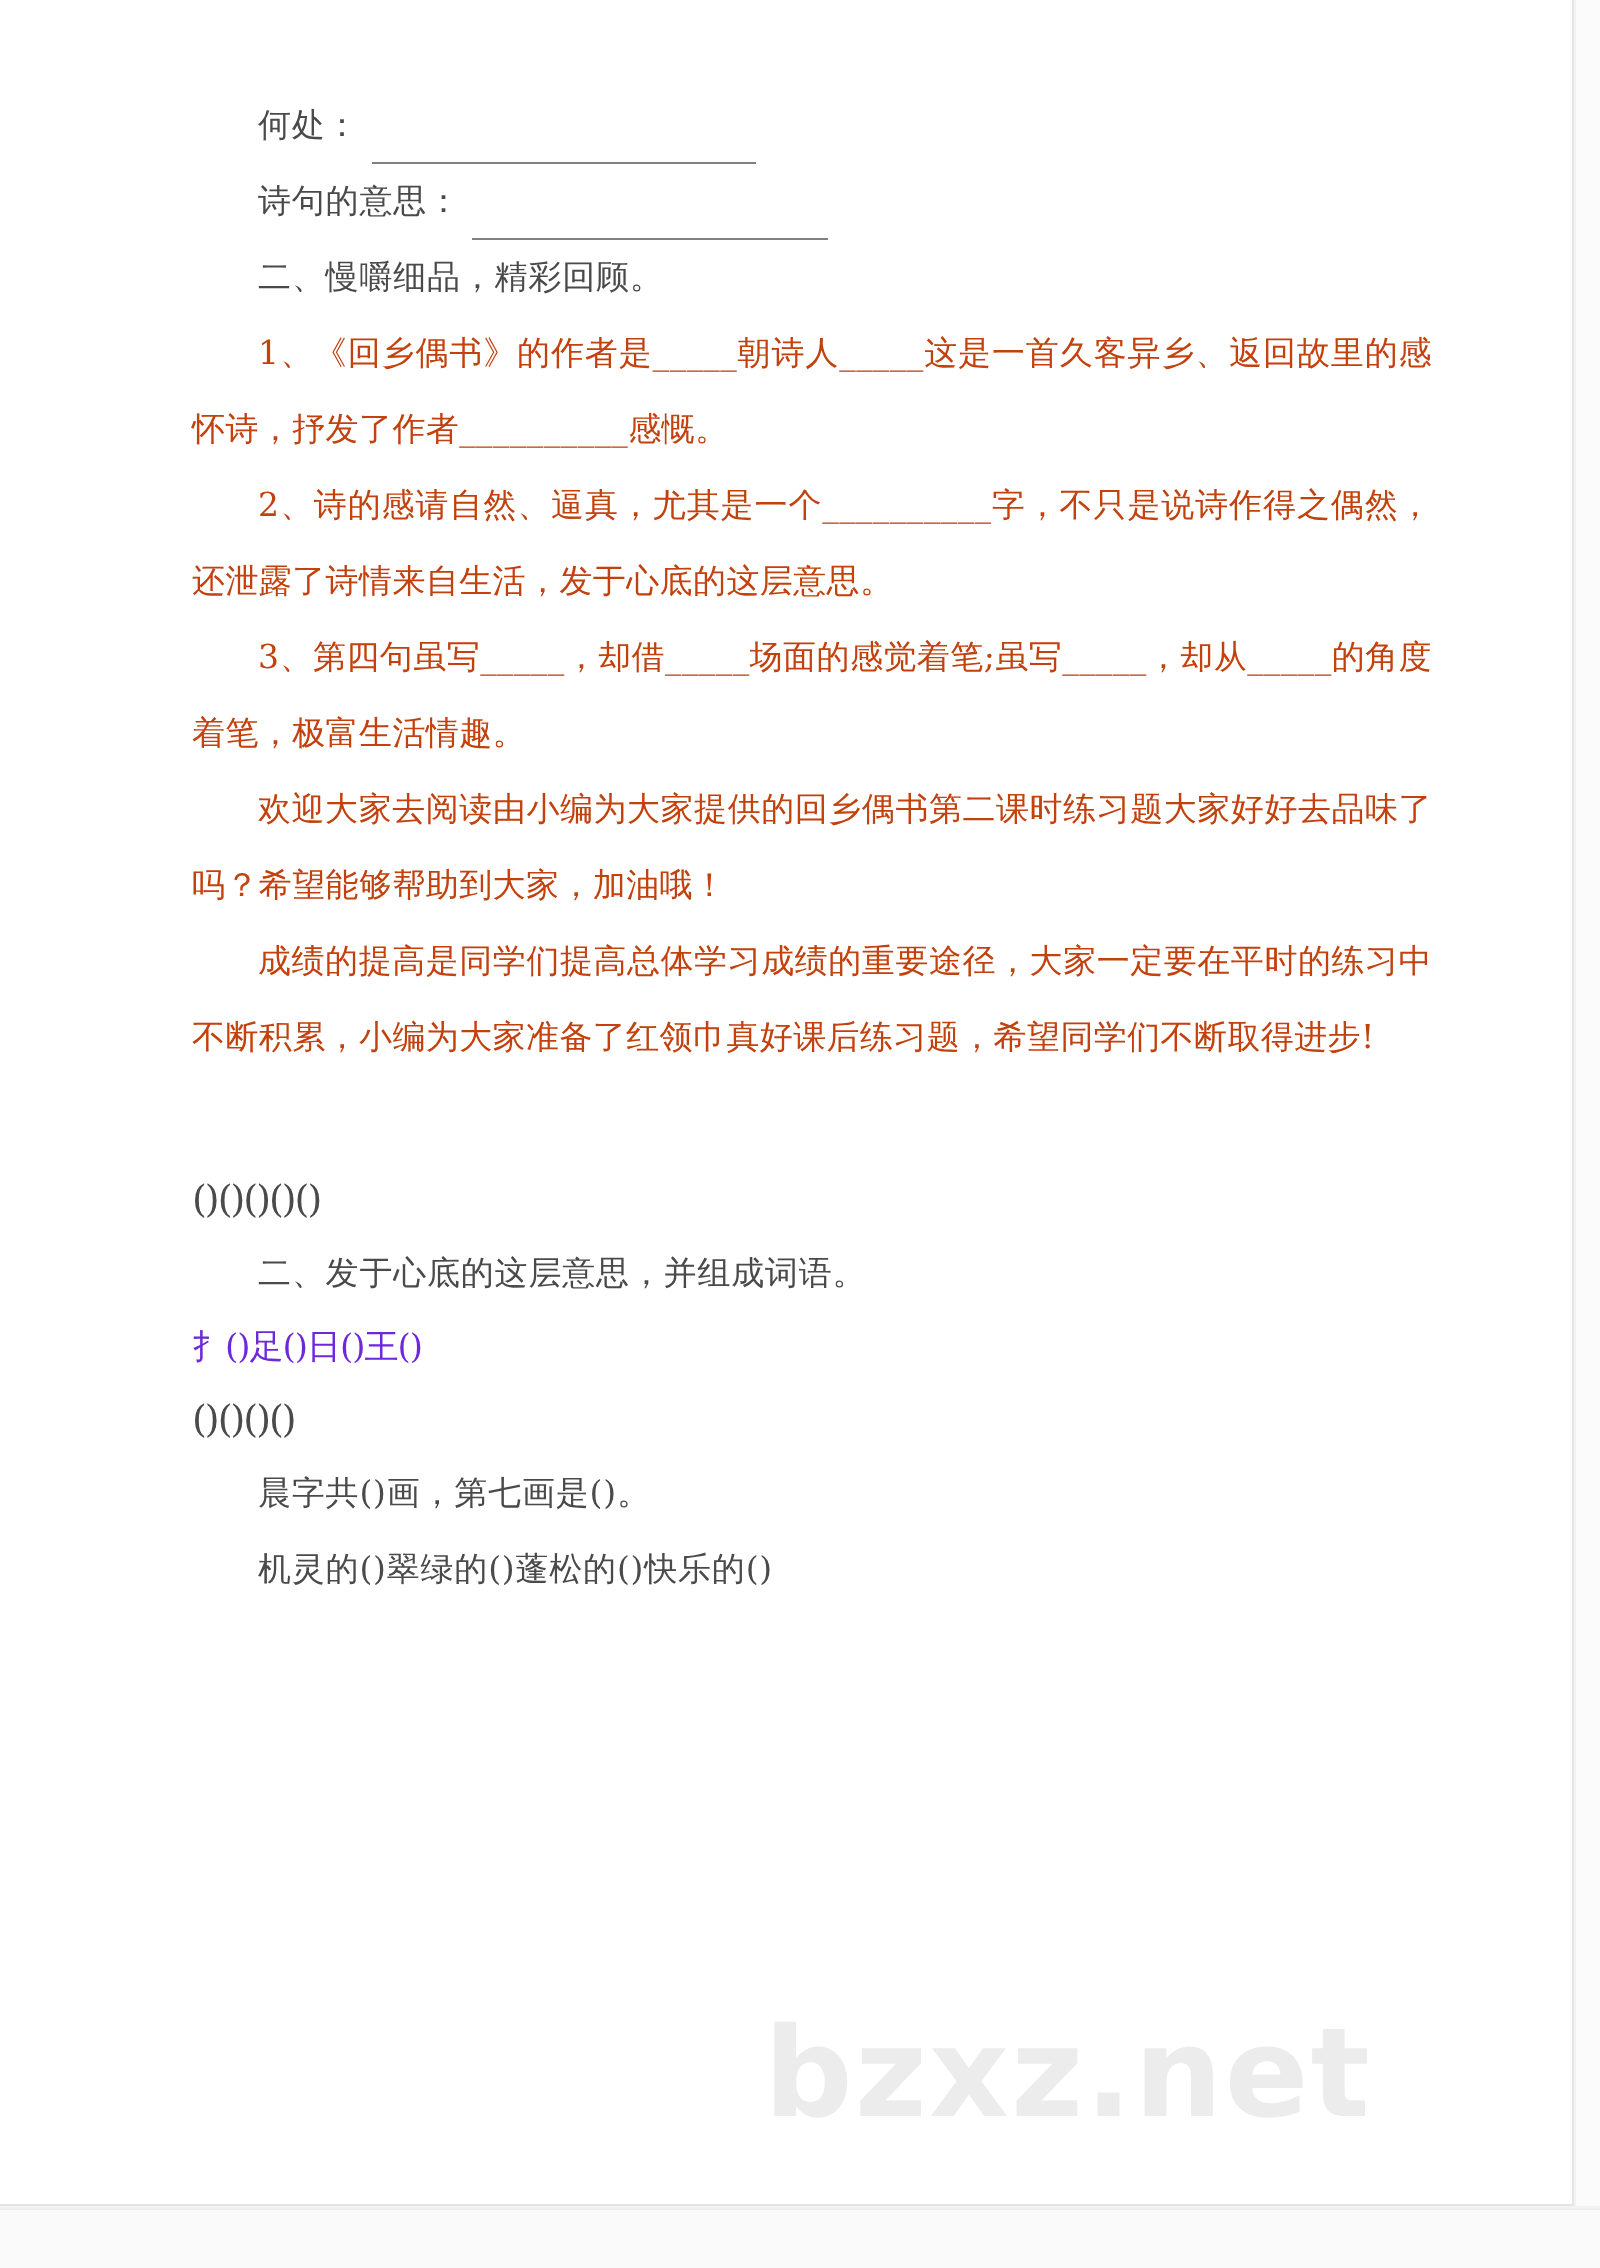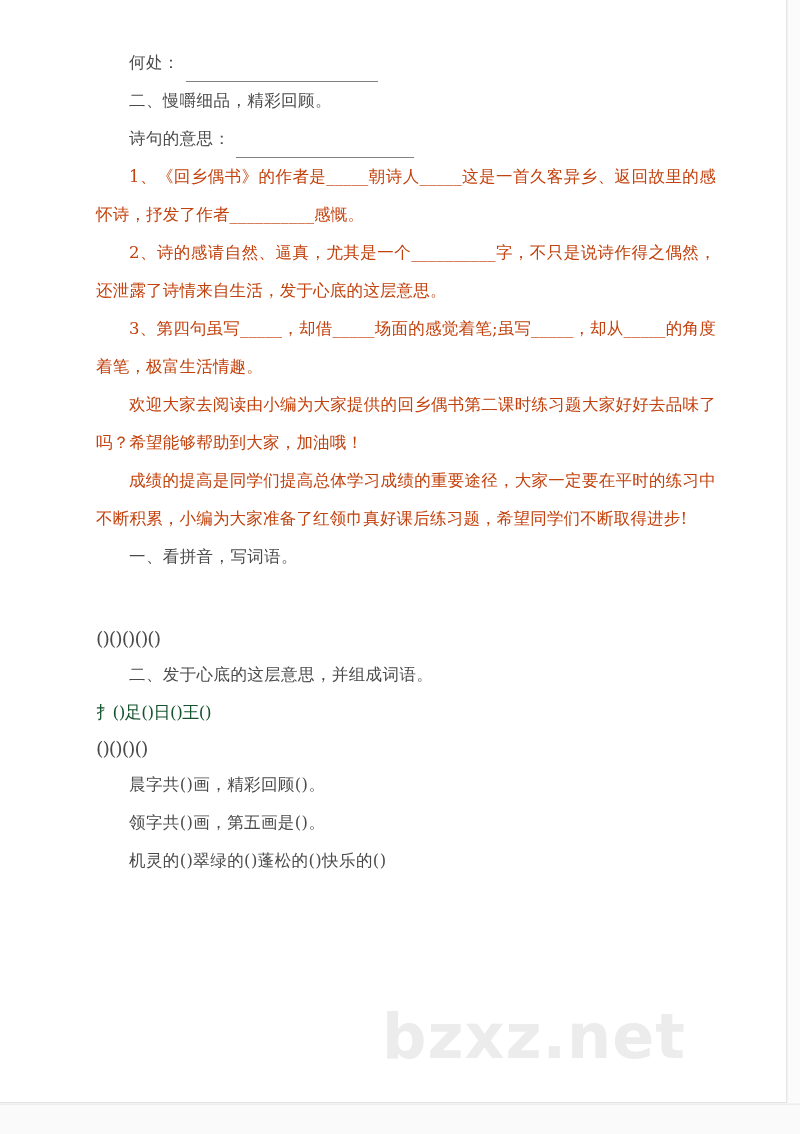--- a/index.html
+++ b/index.html
@@ -118,21 +118,21 @@
 
   .parens {
     color: #4a4a4a;
     font-size: 19px;
     line-height: 36px;
     letter-spacing: -1px;
     white-space: nowrap;
   }
 
   .radicals {
-    color: #14532d;
+    color: #6d28d9;
     font-size: 17px;
     line-height: 36px;
     letter-spacing: -0.5px;
     white-space: nowrap;
   }
 </style>
 </head>
 <body>
 
 <div class="page-wrap">
@@ -140,53 +140,51 @@
   <div class="page-sheet">
 
     <div class="watermark">bzxz.net</div>
 
     <div class="content">
 
       <div class="line indent">
         <span>何处：</span><span class="rule-blank rule-w1"></span>
       </div>
 
-      <div class="line indent">二、慢嚼细品，精彩回顾。</div>
-
       <div class="line indent">
         <span>诗句的意思：</span><span class="rule-blank rule-w2"></span>
       </div>
+
+      <div class="line indent">二、慢嚼细品，精彩回顾。</div>
 
       <div class="para">1、《回乡偶书》的作者是_____朝诗人_____这是一首久客异乡、返回故里的感怀诗，抒发了作者__________感慨。</div>
 
       <div class="para">2、诗的感请自然、逼真，尤其是一个__________字，不只是说诗作得之偶然，还泄露了诗情来自生活，发于心底的这层意思。</div>
 
       <div class="para">3、第四句虽写_____，却借_____场面的感觉着笔;虽写_____，却从_____的角度着笔，极富生活情趣。</div>
 
       <div class="para">欢迎大家去阅读由小编为大家提供的回乡偶书第二课时练习题大家好好去品味了吗？希望能够帮助到大家，加油哦！</div>
 
       <div class="para">成绩的提高是同学们提高总体学习成绩的重要途径，大家一定要在平时的练习中不断积累，小编为大家准备了红领巾真好课后练习题，希望同学们不断取得进步!</div>
 
-      <div class="line indent">一、看拼音，写词语。</div>
 
       <div class="gap-lg"></div>
 
 
       <div class="parens indent">()()()()()</div>
 
       <div class="line indent">二、发于心底的这层意思，并组成词语。</div>
 
       <div class="radicals indent">扌()足()日()王()</div>
 
       <div class="parens indent">()()()()</div>
 
 
-      <div class="line indent">晨字共()画，精彩回顾()。</div>
+      <div class="line indent">晨字共()画，第七画是()。</div>
 
-      <div class="line indent">领字共()画，第五画是()。</div>
 
       <div class="line indent">机灵的()翠绿的()蓬松的()快乐的()</div>
 
     </div>
   </div>
 
   <div class="page-gutter-right"></div>
   <div class="page-gutter-bottom"></div>
 
 </div>

